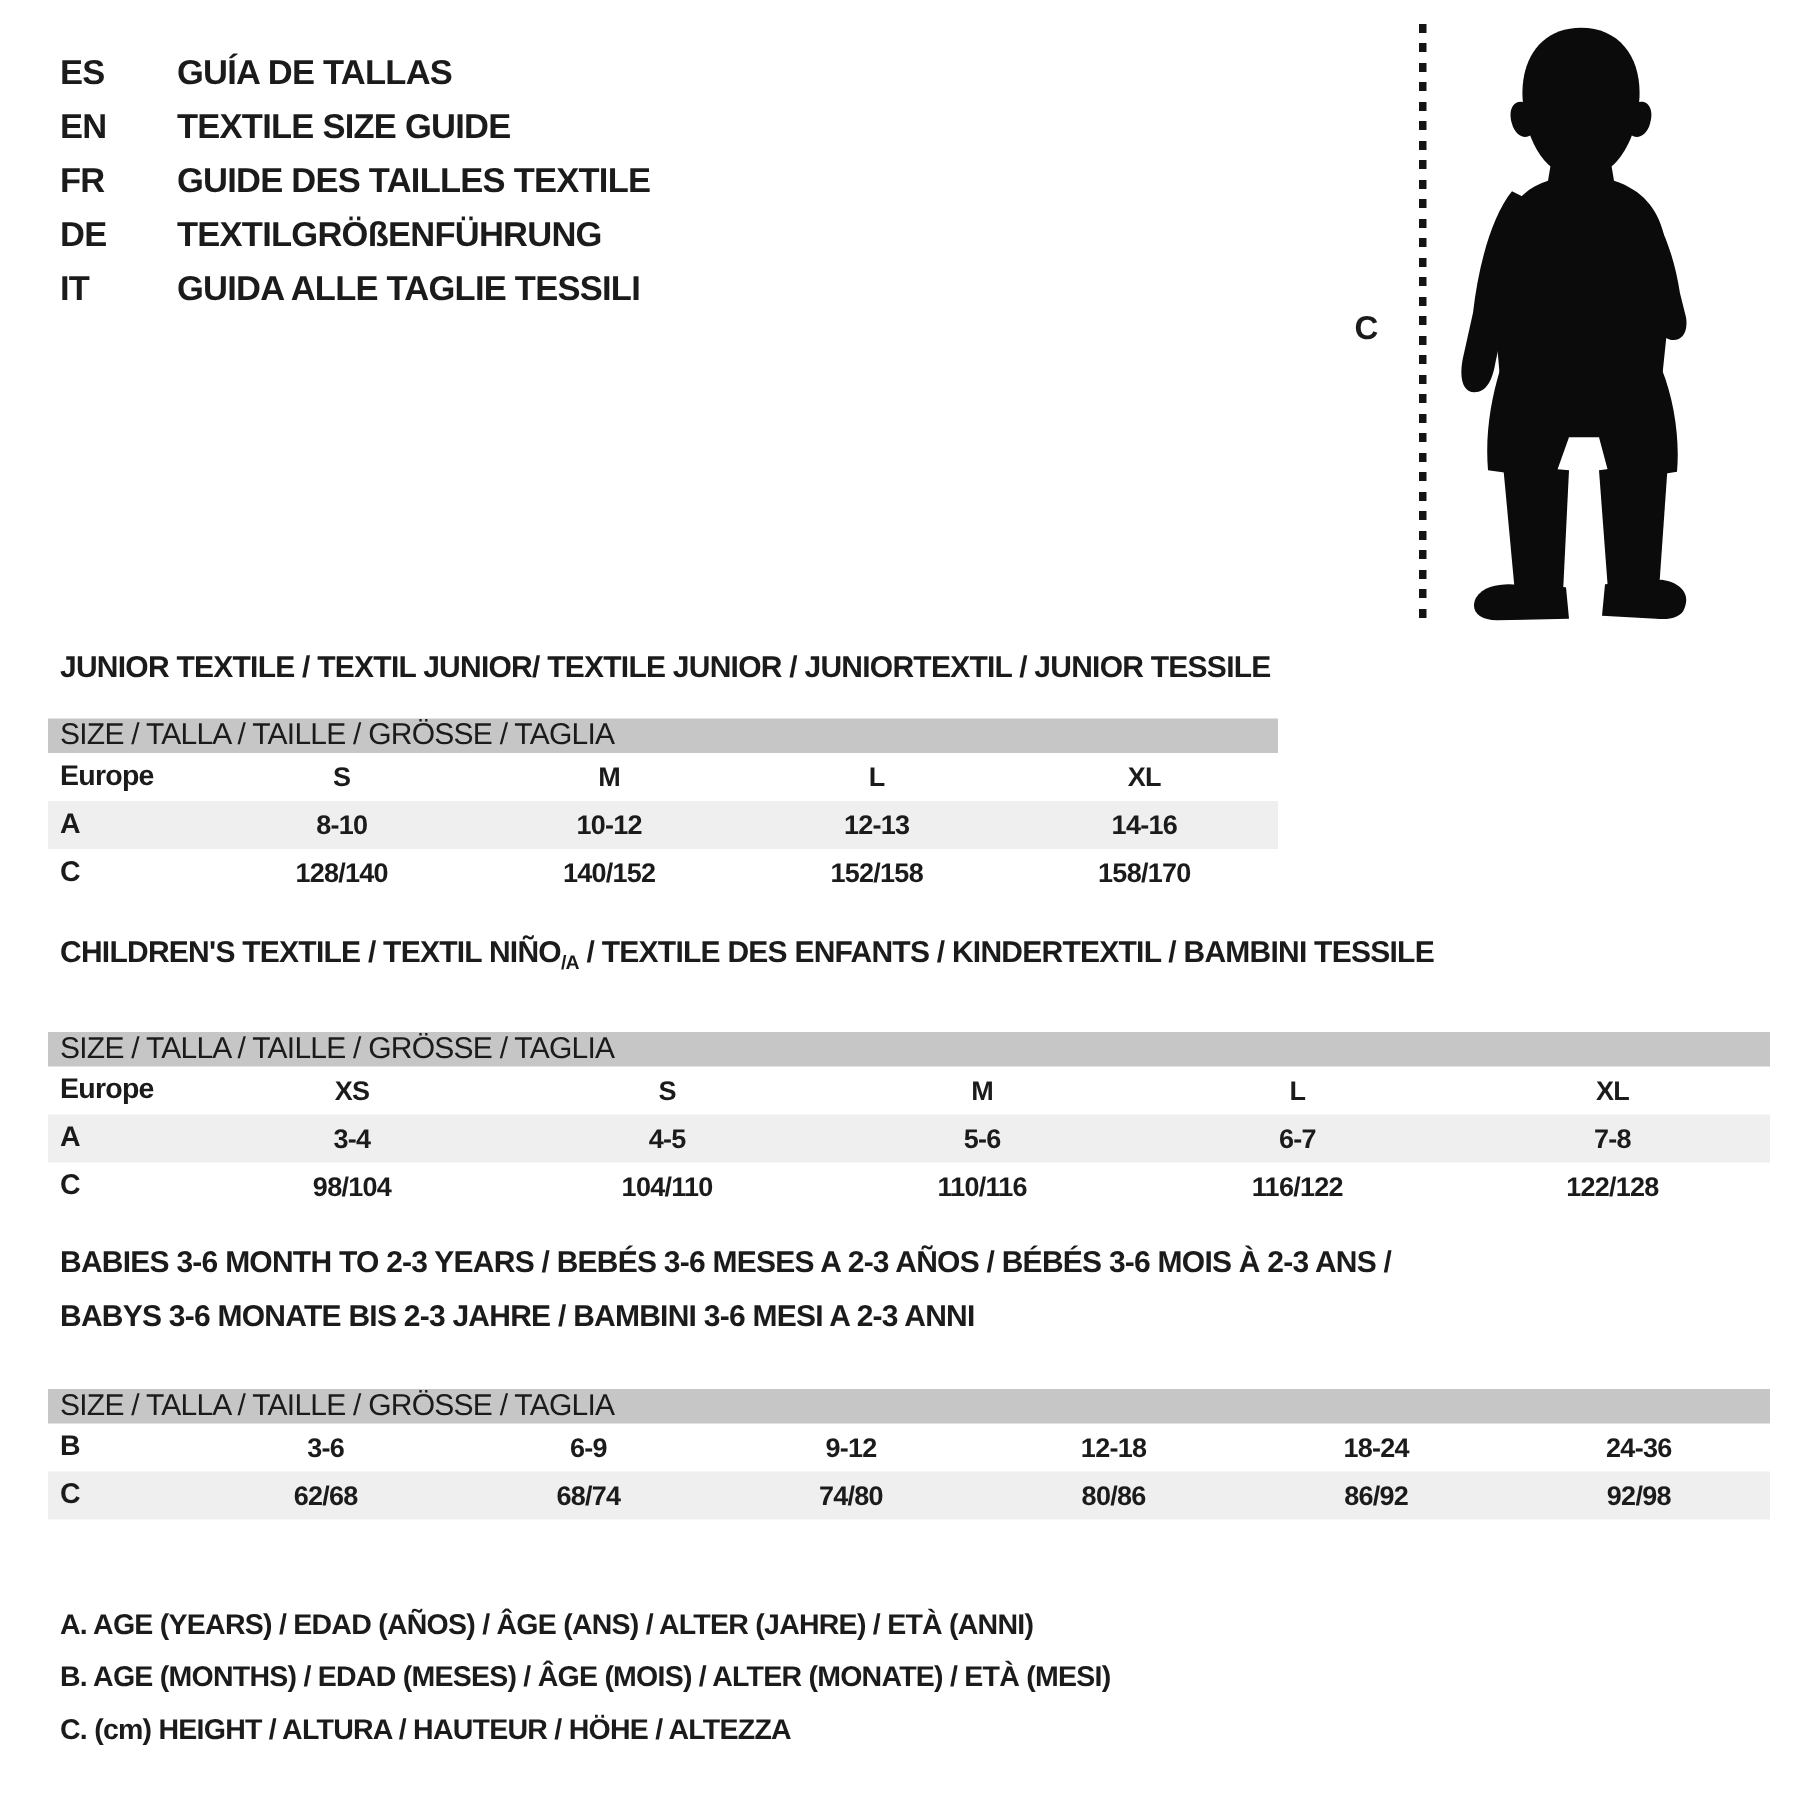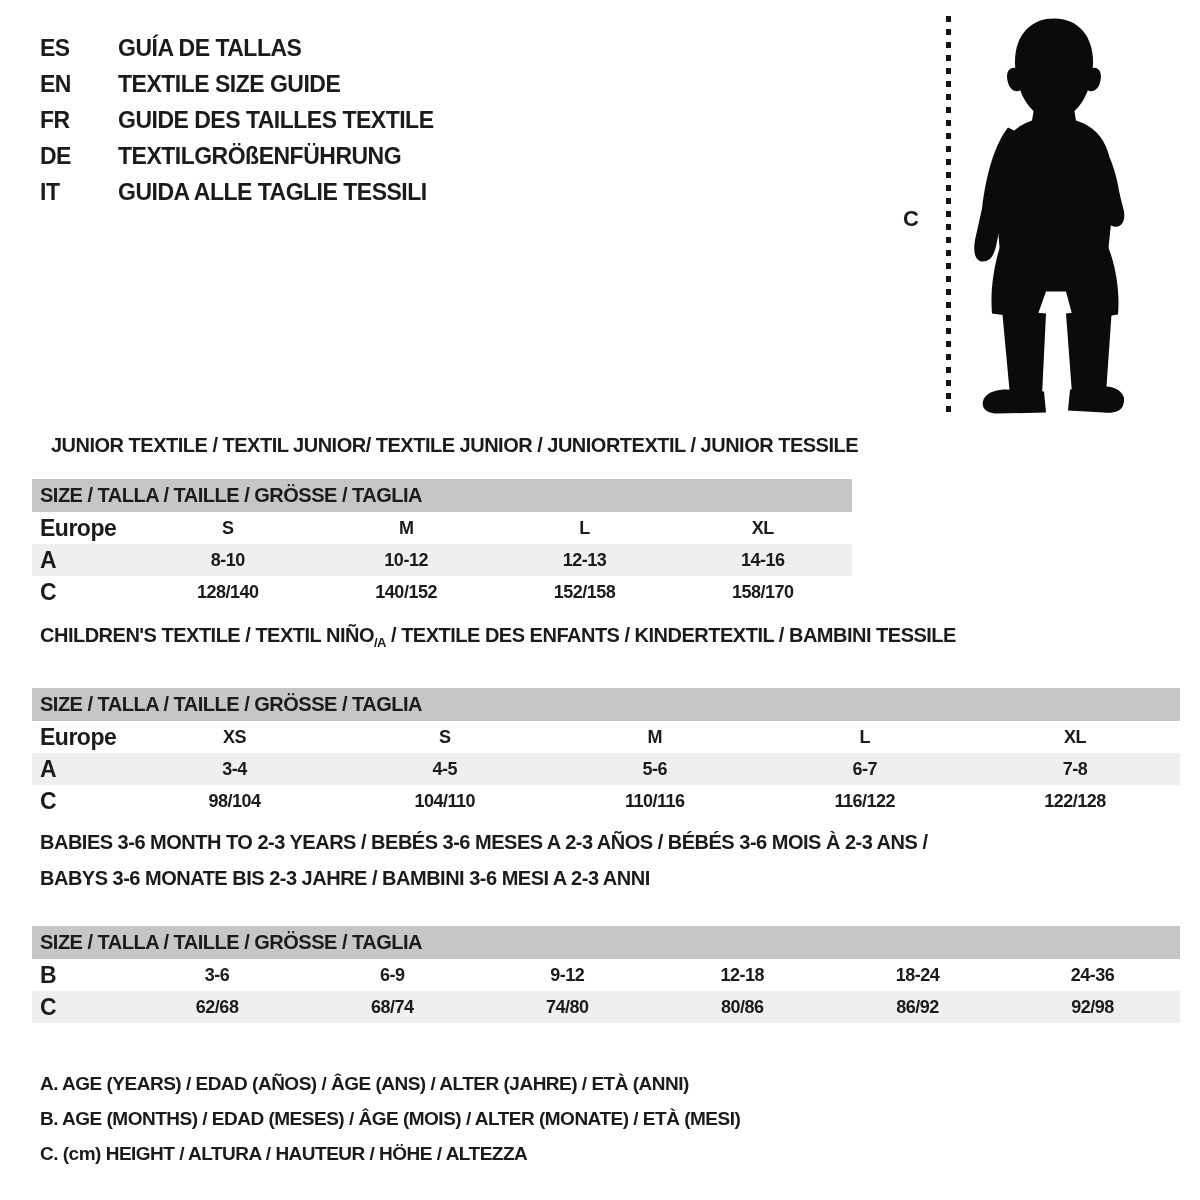--- a/index.html
+++ b/index.html
@@ -26,39 +26,39 @@
     font-weight:bold;font-size:22px;
   }
   .silhouette{position:absolute;left:962px;top:12px;}
 
   
   .section-title{
     position:absolute;left:40px;font-weight:bold;font-size:20px;
     letter-spacing:-0.5px;white-space:nowrap;
   }
   .section-title sub{font-size:13px;}
-  .title-junior{top:434px;margin-left:11px;}
+  .title-junior{top:434px;}
   .title-children{top:624px;}
   .title-babies{top:824px;line-height:36px;}
 
   .size-table{position:absolute;left:32px;}
   .tbl-junior{top:479px;width:820px;}
   .tbl-children{top:688px;width:1148px;}
   .tbl-babies{top:926px;width:1148px;}
 
   .t-header{
-    height:33px;background:#c6c6c6;display:flex;align-items:center;
+    height:23px;background:#c6c6c6;display:flex;align-items:center;
     padding-left:8px;box-sizing:border-box;
-    font-weight:bold;font-size:20px;letter-spacing:-0.5px;
+    font-weight:normal;font-size:20px;letter-spacing:-0.5px;
   }
   .t-row{display:flex;height:32px;align-items:center;box-sizing:border-box;}
   .t-row.striped{background:#efefef;}
   .t-label{
     padding-left:8px;box-sizing:border-box;
-    font-weight:bold;font-size:23px;letter-spacing:-0.5px;
+    font-weight:bold;font-size:19px;letter-spacing:-0.5px;
   }
   .tbl-junior .t-label{width:13%;}
   .tbl-children .t-label,.tbl-babies .t-label{width:8.5%;}
   .t-cell{
     flex:1;text-align:center;
     font-weight:bold;font-size:18px;letter-spacing:-0.5px;
   }
 
   
   .legend{position:absolute;left:40px;top:1066px;}

